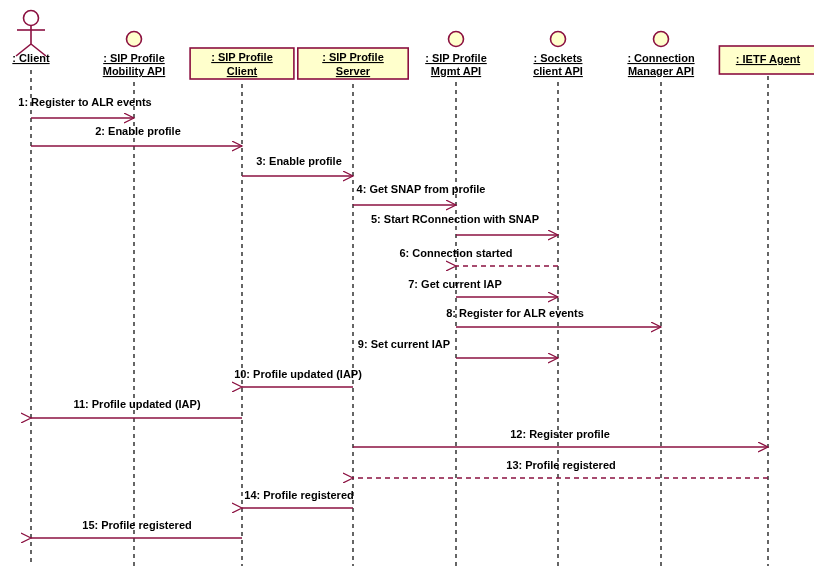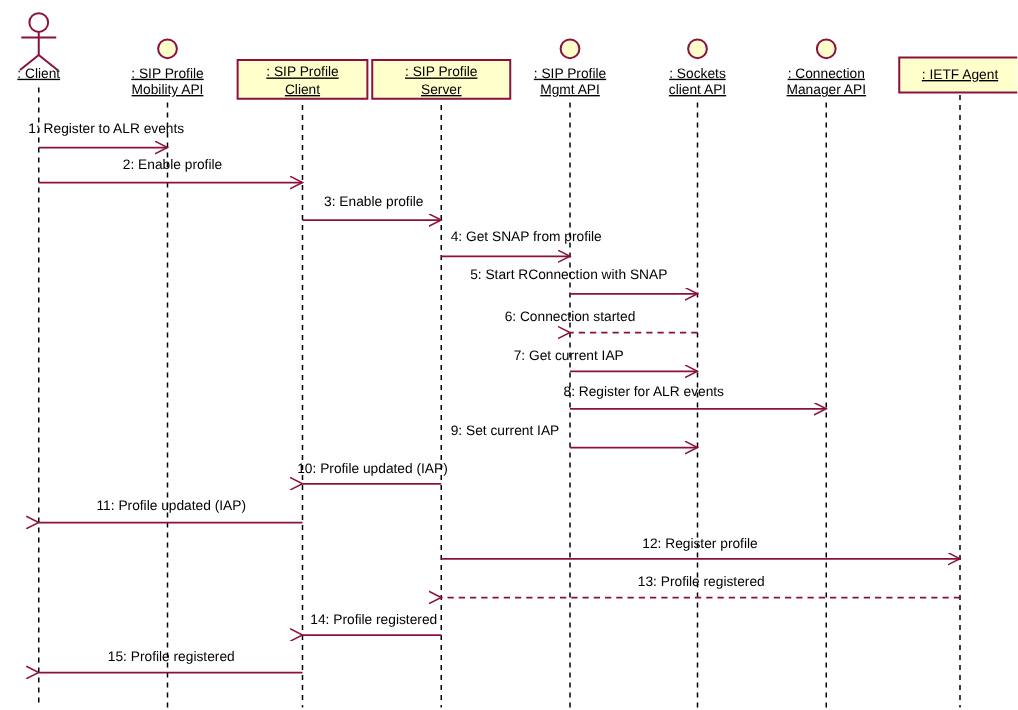--- a/index.html
+++ b/index.html
@@ -12,20 +12,21 @@
     font-family: "Liberation Sans", sans-serif;
     width: 814px;
     height: 568px;
     overflow: hidden;
   }
   #diagram-root {
     position: relative;
     width: 814px;
     height: 568px;
     background: #ffffff;
+    font-weight: bold;
   }
   #diagram-svg {
     position: absolute;
     top: 0;
     left: 0;
     width: 814px;
     height: 568px;
   }
   .lifeline-label {
     font-family: "Liberation Sans", sans-serif;

